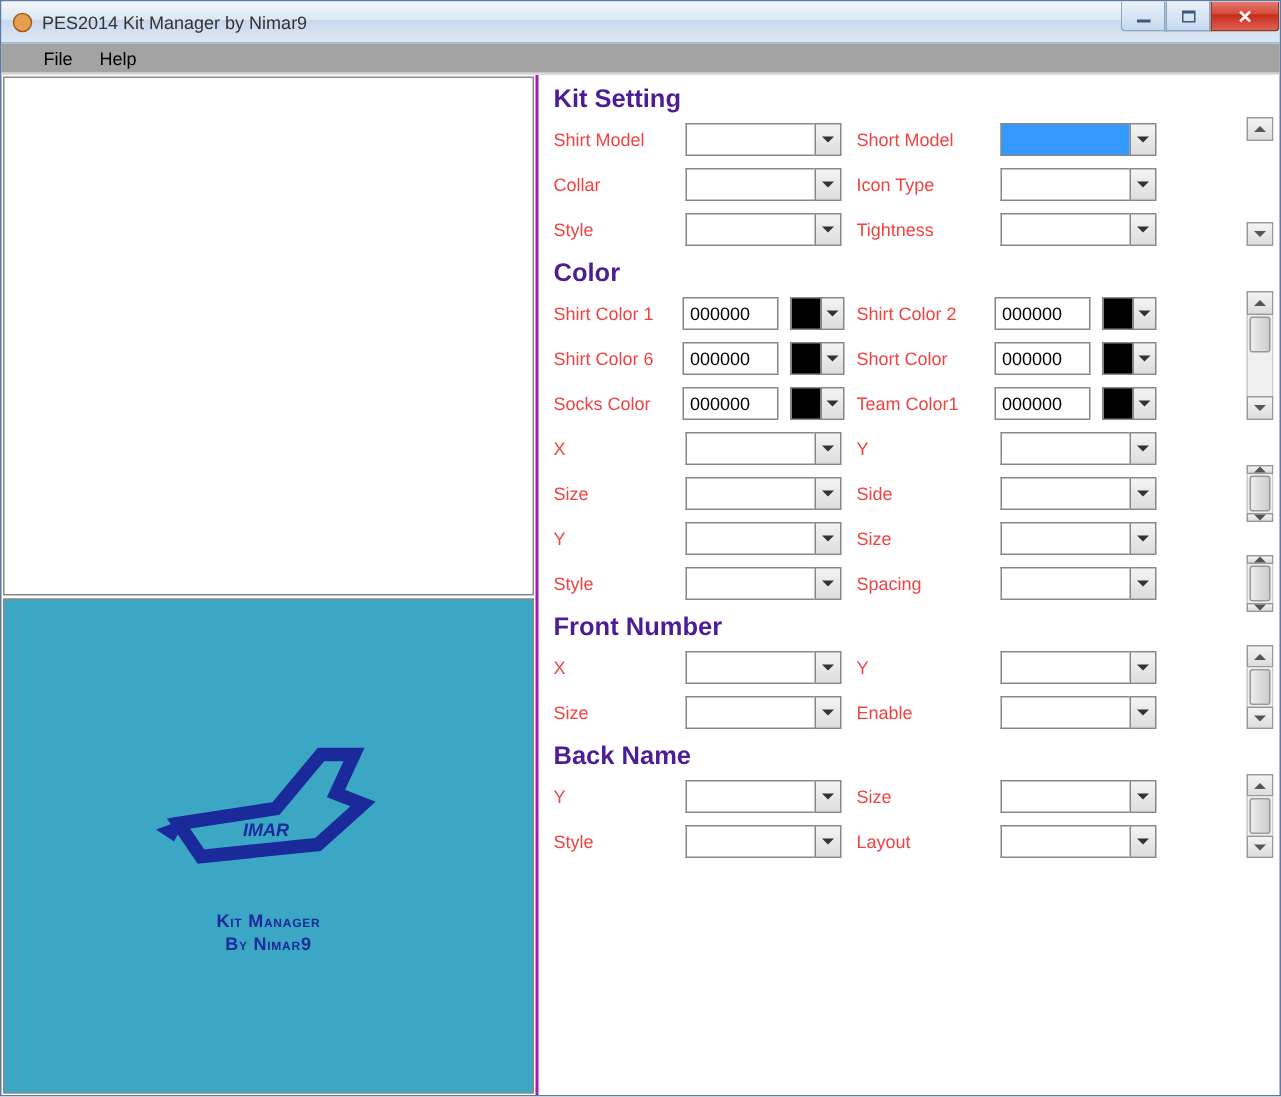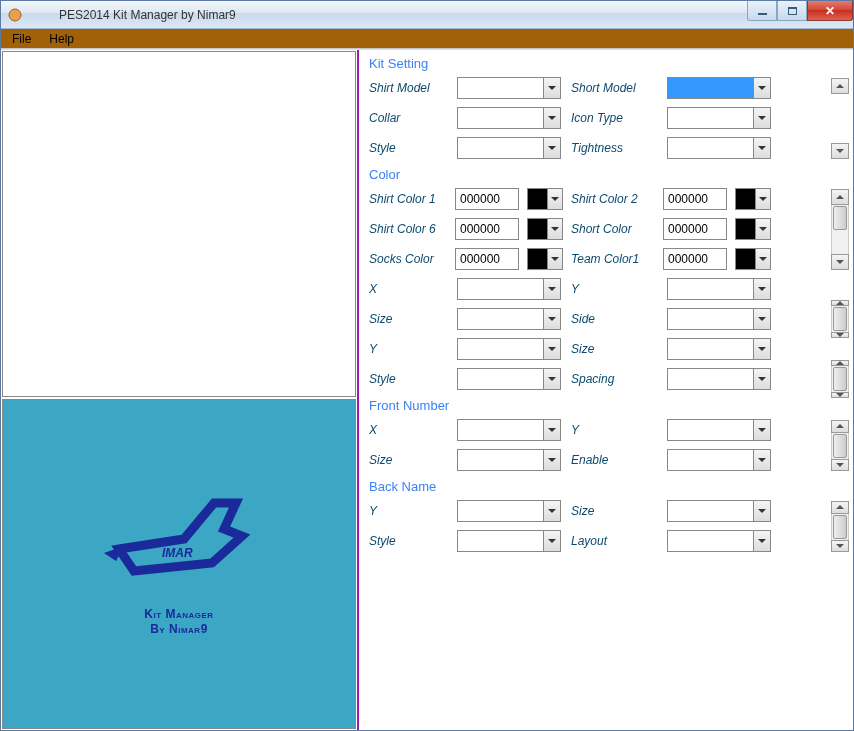--- a/index.html
+++ b/index.html
@@ -1,48 +1,48 @@
 <!DOCTYPE html>
 <html><head>
 <meta charset="utf-8">
 <style>
 * { box-sizing: border-box; margin: 0; padding: 0; font-family: 'Segoe UI', Tahoma, sans-serif; font-size: 12px; }
 body { background: #d6d6d6; width: 854px; height: 731px; overflow: hidden; }
 
 .window { width: 854px; height: 731px; background: #fff; border: 1px solid #5a7aa3; display: flex; flex-direction: column; }
 
-.titlebar { height: 28px; background: linear-gradient(to bottom, #f4f7fb 0%, #dde7f3 45%, #c9d9ec 46%, #dce8f5 100%); display: flex; align-items: center; padding-left: 6px; border-bottom: 1px solid #9fb6d4; position: relative; gap: 31px; }
+.titlebar { height: 28px; background: linear-gradient(to bottom, #f4f7fb 0%, #dde7f3 45%, #c9d9ec 46%, #dce8f5 100%); display: flex; align-items: center; padding-left: 6px; border-bottom: 1px solid #9fb6d4; position: relative; }
 .titlebar .icon { width: 16px; height: 16px; margin-right: 5px; display:flex;align-items:center;justify-content:center; }
 .titlebar .title { color: #333; }
 .win-controls { position: absolute; right: 0; top: 0; display: flex; }
 .win-btn { width: 30px; height: 20px; border: 1px solid #8aa6c1; border-top: none; background: linear-gradient(to bottom,#eaf1fa,#c7d9ee); display:flex;align-items:center;justify-content:center; font-weight:bold; }
 .win-btn.min { border-radius: 0 0 0 3px; }
 .win-btn.close { width: 46px; background: linear-gradient(to bottom,#e67a70,#d44a3a 45%,#c52b1a 46%,#e06152); border-color:#8a3a30; border-radius: 0 0 3px 0; color:#fff; }
 .win-btn.max .sq { width:9px;height:8px;border:1px solid #3a5a7a;border-top-width:2px;}
 .win-btn.min .ln { width:9px;height:2px;background:#3a5a7a;margin-top:6px;}
 
-.menubar { height: 20px; background: #a16207; border-bottom: 1px solid #c8c8c8; display:flex; align-items:center; padding-left:3px; gap: 2px; }
+.menubar { height: 20px; background: #a3a3a3; border-bottom: 1px solid #c8c8c8; display:flex; align-items:center; padding-left:20px; gap: 2px; }
 .menubar .mitem { padding: 2px 8px; cursor: default; }
 
 .content { flex:1; display:flex; border-top:1px solid #e0e0e0; overflow:hidden; }
 
 .left-pane { width: 358px; display:flex; flex-direction:column; border-right: 2px solid #a21caf; }
 .preview-top { flex: 1; background: #fff; border: 1px solid #888; margin: 1px; }
 .logo-box { height: 330px; background: #3ba7c4; margin: 1px; display:flex; flex-direction:column; align-items:center; justify-content:center; border:1px solid #888; }
 .logo-shape { margin-bottom: 18px; }
 .logo-text { font-family: 'Copperplate', 'Palatino Linotype', serif; font-weight: bold; color: #1a2a9a; font-size: 26px; text-align:center; line-height: 1.25; letter-spacing: 0.5px; font-variant: small-caps; }
 
 .right-pane { flex:1; padding: 6px 4px 6px 10px; overflow:hidden; }
 .scroll-area { height: 100%; overflow: hidden; }
 
 .group { margin-bottom: 8px; position: relative; padding-right: 24px; }
-.group-title { font-weight: normal; color: #3b82f6; margin-bottom: 6px; font-size: 13px; }
+.group-title { font-weight: bold; color: #4c1d95; margin-bottom: 6px; font-size: 17px; }
 .grid { display: grid; grid-template-columns: 78px 104px 86px 104px; column-gap: 10px; row-gap: 8px; align-items:center; }
 .grid.color { grid-template-columns: 78px 64px 36px 84px 64px 36px; column-gap: 8px; }
-.lbl { color: #0c4a6e; white-space: nowrap; font-style: italic; }
+.lbl { color: #ef4444; white-space: nowrap; }
 
 .combo { display:flex; height: 22px; }
 .combo input { flex:1; width: 10px; border: 1px solid #888; border-right:none; padding: 0 3px; font-size:12px; background:#fff; }
 .combo .cbtn { width: 18px; border:1px solid #888; background: linear-gradient(to bottom,#f4f4f4,#ddd); display:flex;align-items:center;justify-content:center; }
 .combo .cbtn::after { content:""; border-left:4px solid transparent; border-right:4px solid transparent; border-top:4px solid #333; }
 .combo.selected input { background: #3399ff; }
 
 .colorcombo { display:flex; height:22px; }
 .colorcombo .sw { flex:1; border:1px solid #888; border-right:none; background:#000; }
 .colorcombo .cbtn { width: 16px; border:1px solid #888; background: linear-gradient(to bottom,#f4f4f4,#ddd); display:flex;align-items:center;justify-content:center; }

